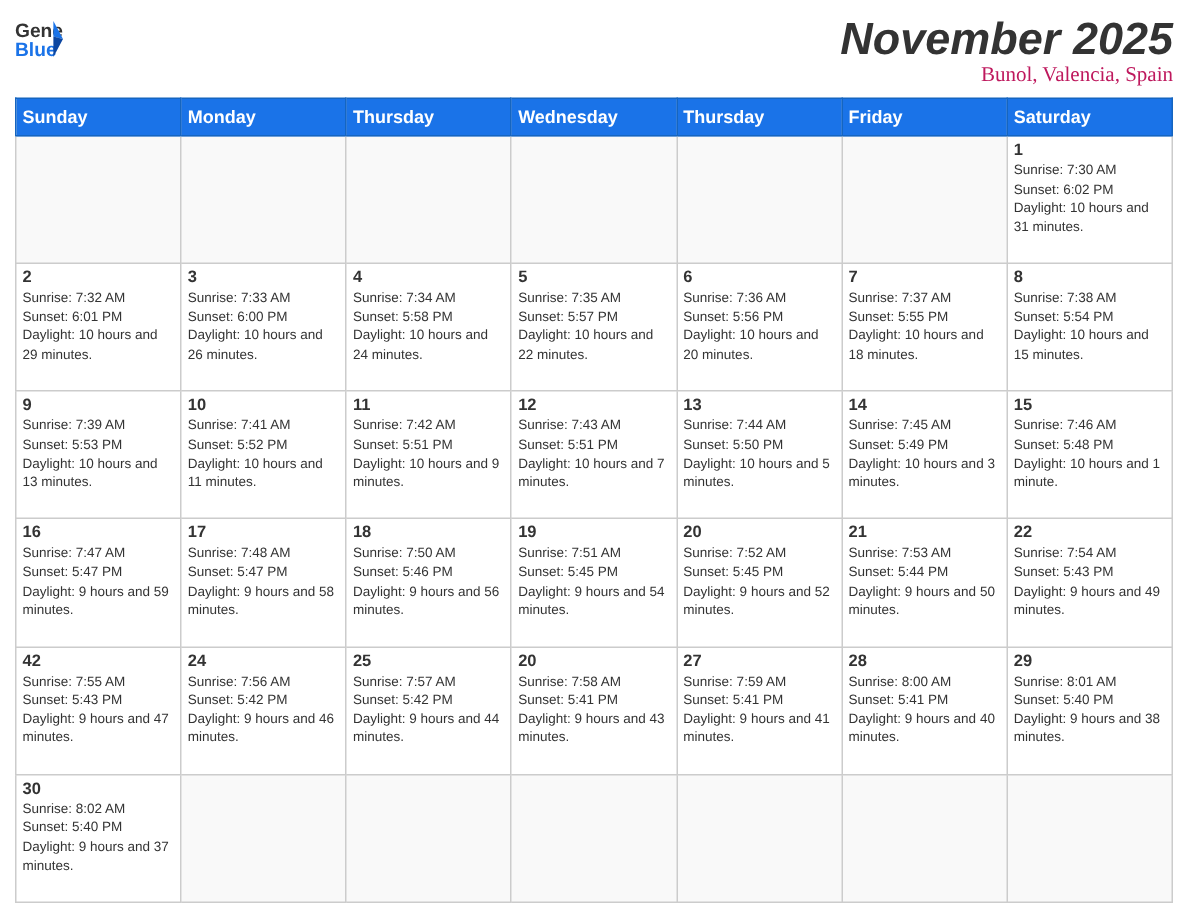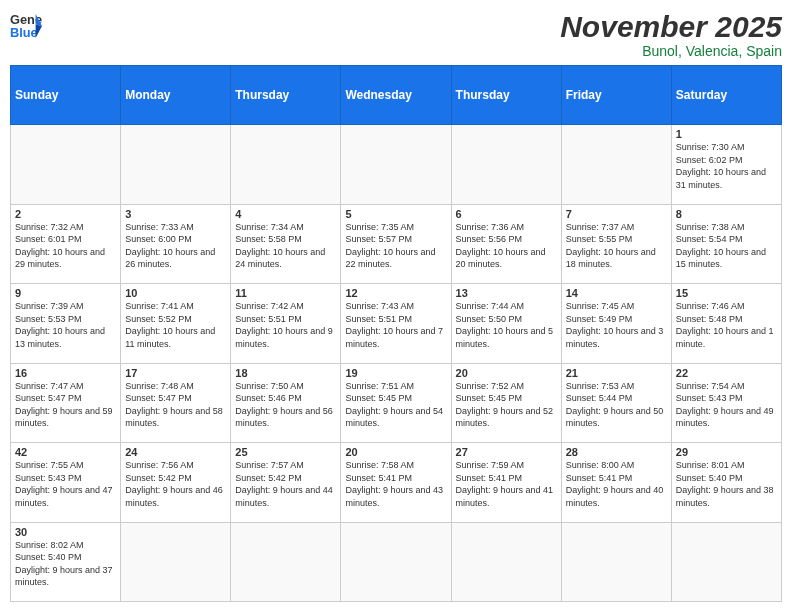--- a/index.html
+++ b/index.html
@@ -37,35 +37,36 @@
     }
     .month-title {
       font-size: 30px;
       font-weight: bold;
       color: #333;
       line-height: 1.1;
       font-style: italic;
     }
     .location {
       font-size: 14px;
-      color: #15803d;
+      color: #be185d;
+      font-family: Liberation Serif, serif;
     }
     .calendar {
       flex: 1;
       border: 1px solid #ccc;
       border-collapse: collapse;
       width: 100%;
       table-layout: fixed;
     }
     .calendar th {
       background: #1a73e8;
       color: #fff;
       font-size: 12px;
       font-weight: bold;
-      padding: 22px 4px;
+      padding: 5px 4px;
       text-align: left;
       border: 1px solid #1565c0;
     }
     .calendar td {
       border: 1px solid #ccc;
       vertical-align: top;
       padding: 3px 4px;
       font-size: 9.5px;
       color: #333;
       background: #fff;

